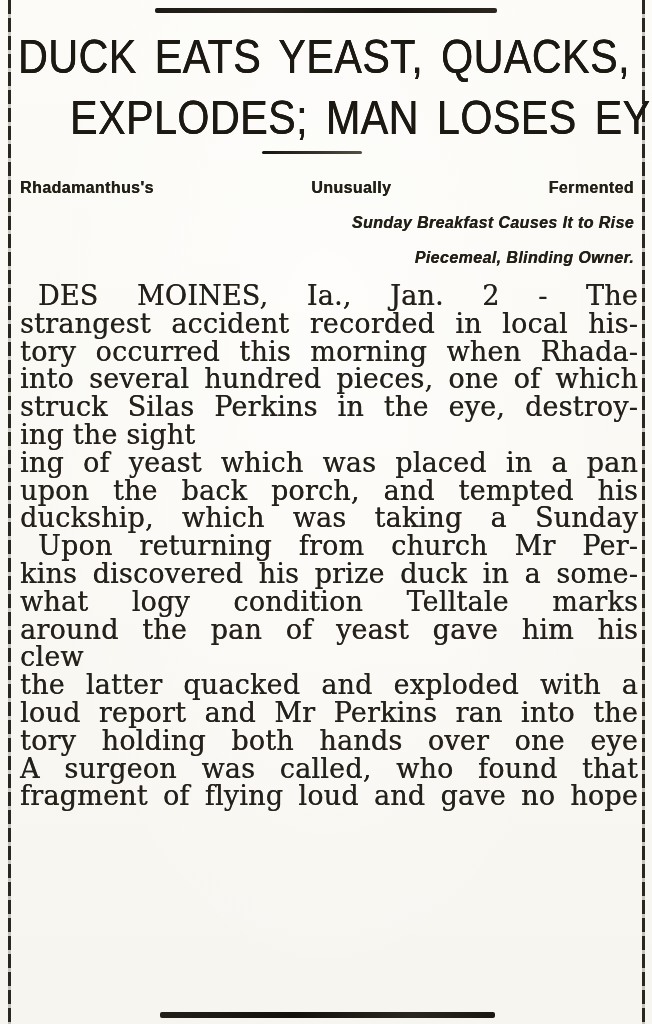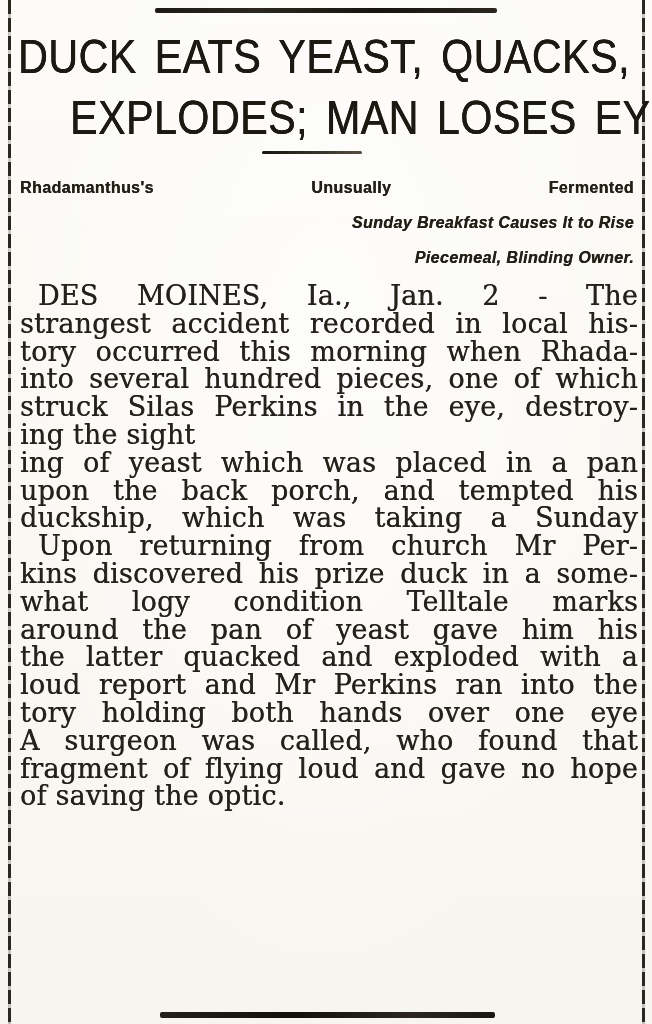--- a/index.html
+++ b/index.html
@@ -135,26 +135,26 @@
       <div class="para">
         <div class="bline">ing of yeast which was placed in a pan</div>
         <div class="bline">upon the back porch, and tempted his</div>
         <div class="bline">duckship, which was taking a Sunday</div>
       </div>
       <div class="para">
         <div class="bline first">Upon returning from church Mr Per-</div>
         <div class="bline">kins discovered his prize duck in a some-</div>
         <div class="bline">what logy condition Telltale marks</div>
         <div class="bline">around the pan of yeast gave him his</div>
+        <div class="bline last">clew</div>
       </div>
       <div class="para">
         <div class="bline">the latter quacked and exploded with a</div>
         <div class="bline">loud report and Mr Perkins ran into the</div>
         <div class="bline">tory holding both hands over one eye</div>
         <div class="bline">A surgeon was called, who found that</div>
         <div class="bline">fragment of flying loud and gave no hope</div>
-        <div class="bline last">of saving the optic.</div>
       </div>
     </div>
 
   <div class="bottom-rule"></div>
 
 </div>
 
 </body></html>

